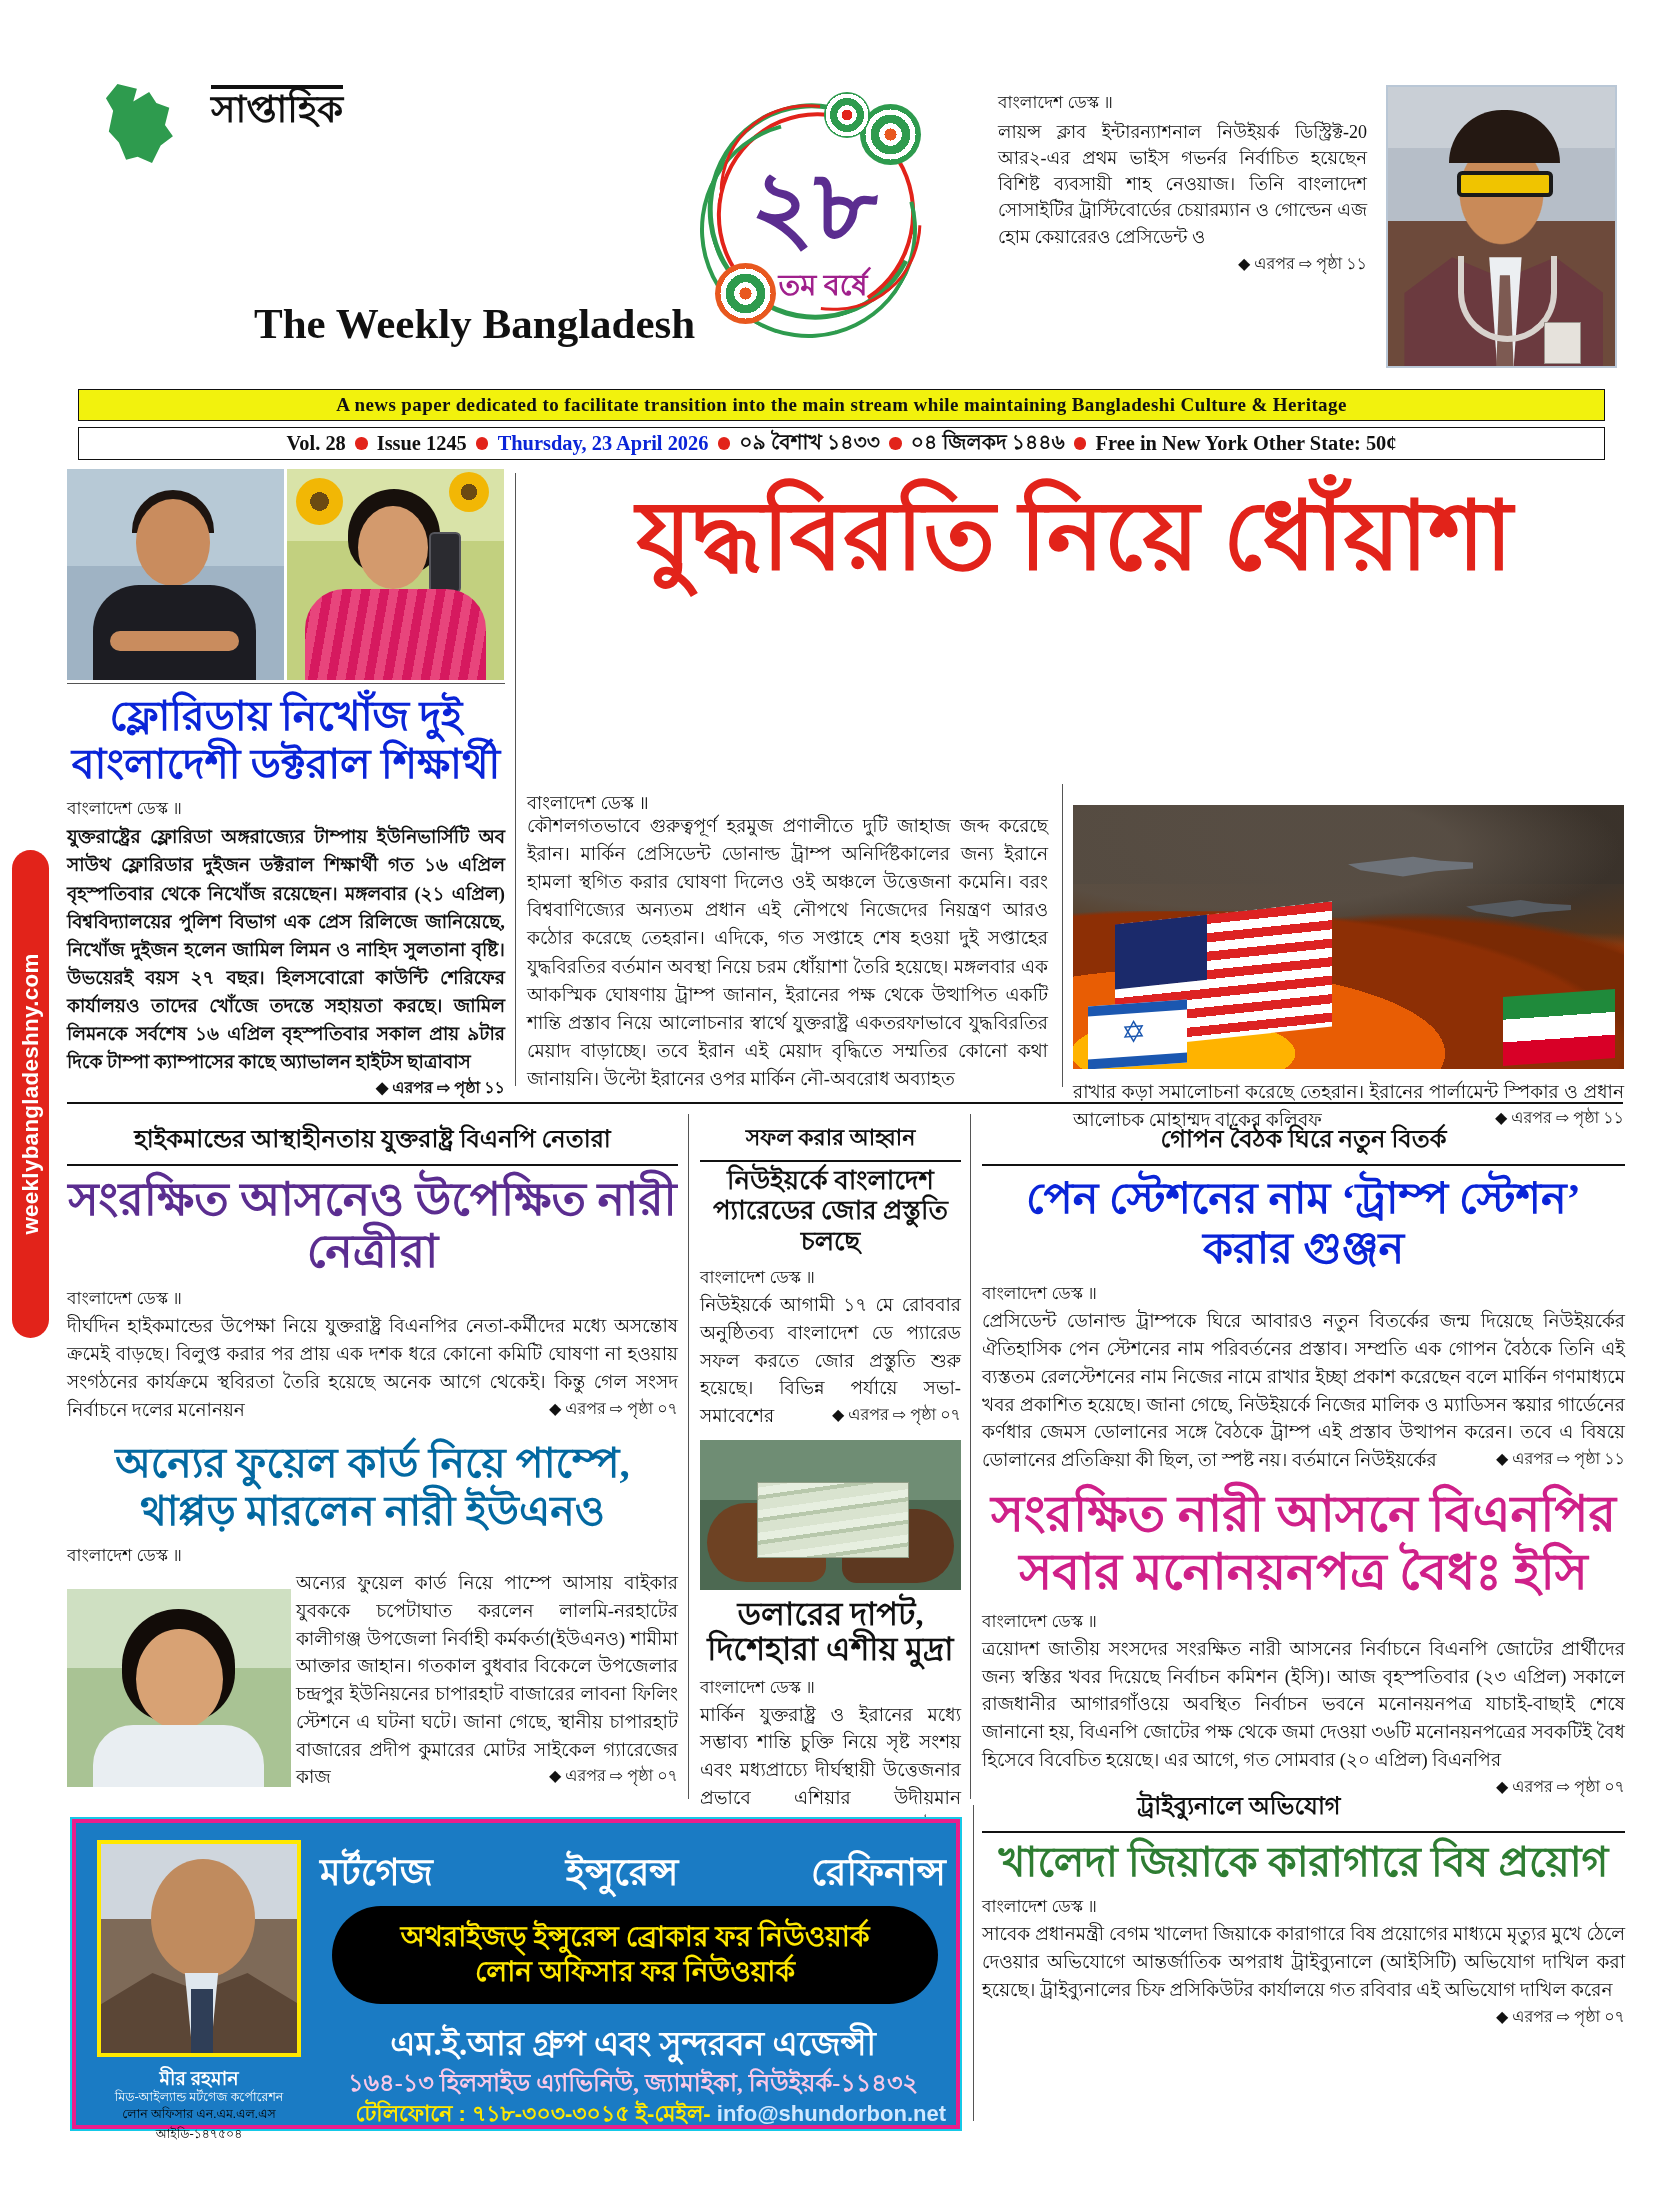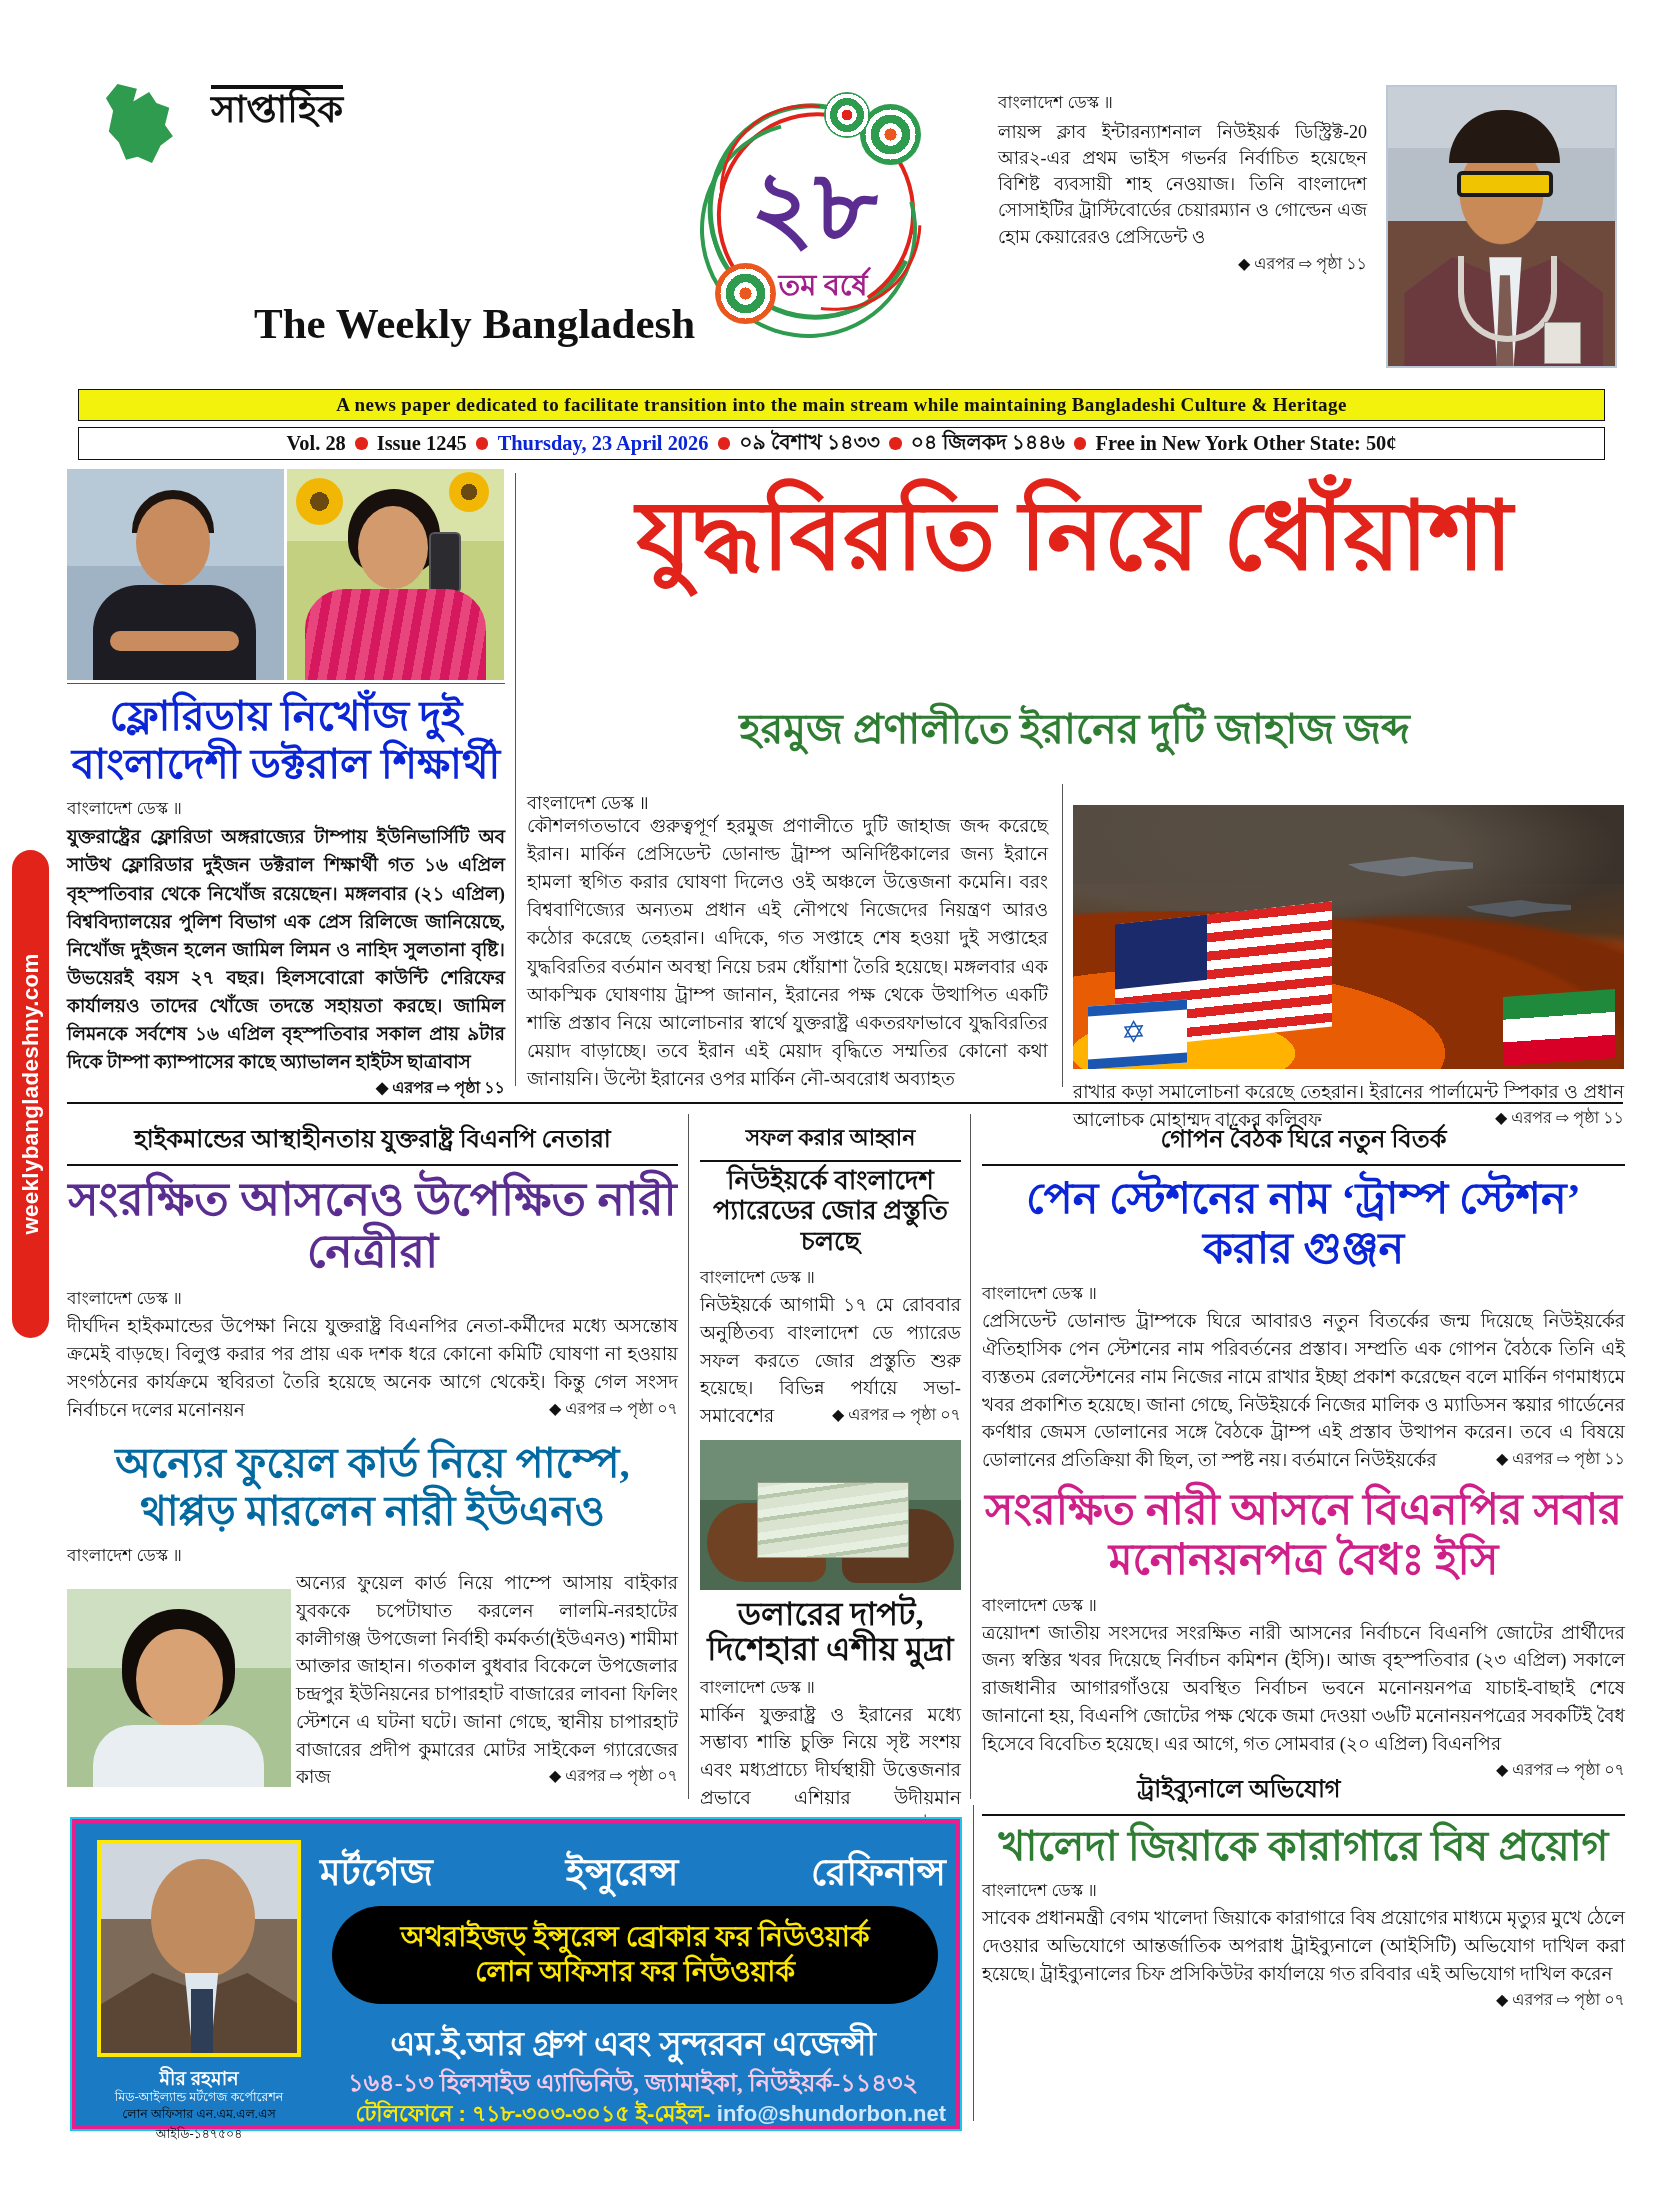--- a/index.html
+++ b/index.html
@@ -376,21 +376,21 @@
   
   .c3 { position: absolute; left: 982px; top: 1120px; width: 643px; }
   .c3-head {
     margin-top: 8px; text-align:center;
     font-family:"Liberation Serif", serif; font-weight:bold;
     font-size: 43px; line-height:1.16; color:#0a24d8;
   }
   .c3-head2 {
     margin-top: 10.5px; text-align:center;
     font-family:"Liberation Serif", serif; font-weight:bold;
-    font-size: 43px; line-height:1.16; color:#cf2089;
+    font-size: 50px; line-height:1.16; color:#cf2089;
   }
   .c3-head3 {
     margin-top: 6.6px; text-align:center;
     font-family:"Liberation Serif", serif; font-weight:bold;
     font-size: 41px; line-height:1.16; color:#2e7d32;
   }
 
   
   .advert {
     position: absolute; left: 72px; top: 1819px;
@@ -528,21 +528,20 @@
       <div class="sun1"></div>
       <div class="sun2"></div>
       <div class="hair"></div>
       <div class="face"></div>
       <div class="phone"></div>
       <div class="saree"></div>
     </div>
   </div>
 
   <div class="main-head">যুদ্ধবিরতি নিয়ে ধোঁয়াশা</div>
-  <div class="ma-sub">হরমুজ প্রণালীতে ইরানের দুটি জাহাজ জব্দ</div>
   <div class="ma-byline">বাংলাদেশ ডেস্ক ॥</div>
   <div class="ma-body">কৌশলগতভাবে গুরুত্বপূর্ণ হরমুজ প্রণালীতে দুটি জাহাজ জব্দ করেছে ইরান। মার্কিন প্রেসিডেন্ট ডোনাল্ড ট্রাম্প অনির্দিষ্টকালের জন্য ইরানে হামলা স্থগিত করার ঘোষণা দিলেও ওই অঞ্চলে উত্তেজনা কমেনি। বরং বিশ্ববাণিজ্যের অন্যতম প্রধান এই নৌপথে নিজেদের নিয়ন্ত্রণ আরও কঠোর করেছে তেহরান। এদিকে, গত সপ্তাহে শেষ হওয়া দুই সপ্তাহের যুদ্ধবিরতির বর্তমান অবস্থা নিয়ে চরম ধোঁয়াশা তৈরি হয়েছে। মঙ্গলবার এক আকস্মিক ঘোষণায় ট্রাম্প জানান, ইরানের পক্ষ থেকে উত্থাপিত একটি শান্তি প্রস্তাব নিয়ে আলোচনার স্বার্থে যুক্তরাষ্ট্র একতরফাভাবে যুদ্ধবিরতির মেয়াদ বাড়াচ্ছে। তবে ইরান এই মেয়াদ বৃদ্ধিতে সম্মতির কোনো কথা জানায়নি। উল্টো ইরানের ওপর মার্কিন নৌ-অবরোধ অব্যাহত</div>
 
   <div class="war-photo">
     <div class="smoke"></div>
     <div class="jet1"></div>
     <div class="jet2"></div>
     <div class="fire"></div>
     <div class="usflag"></div>
     <div class="ilflag"></div>

